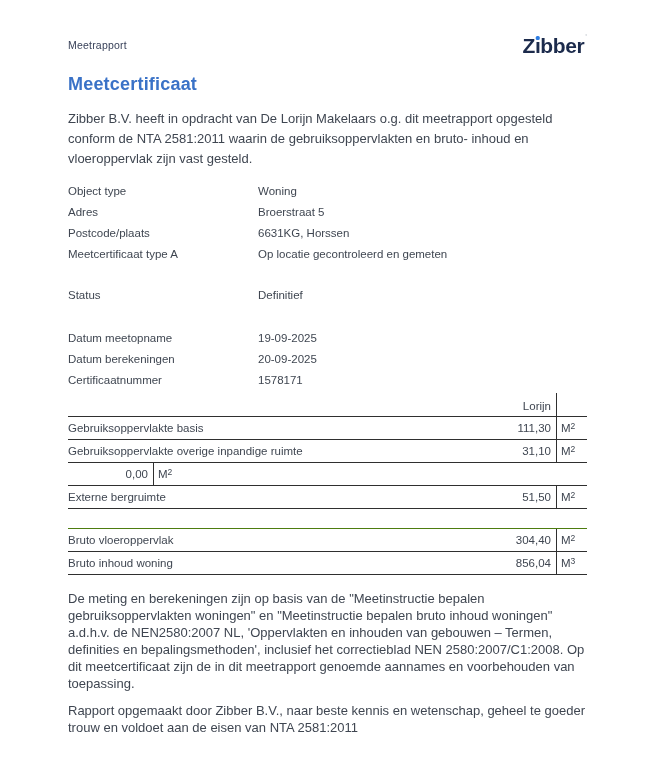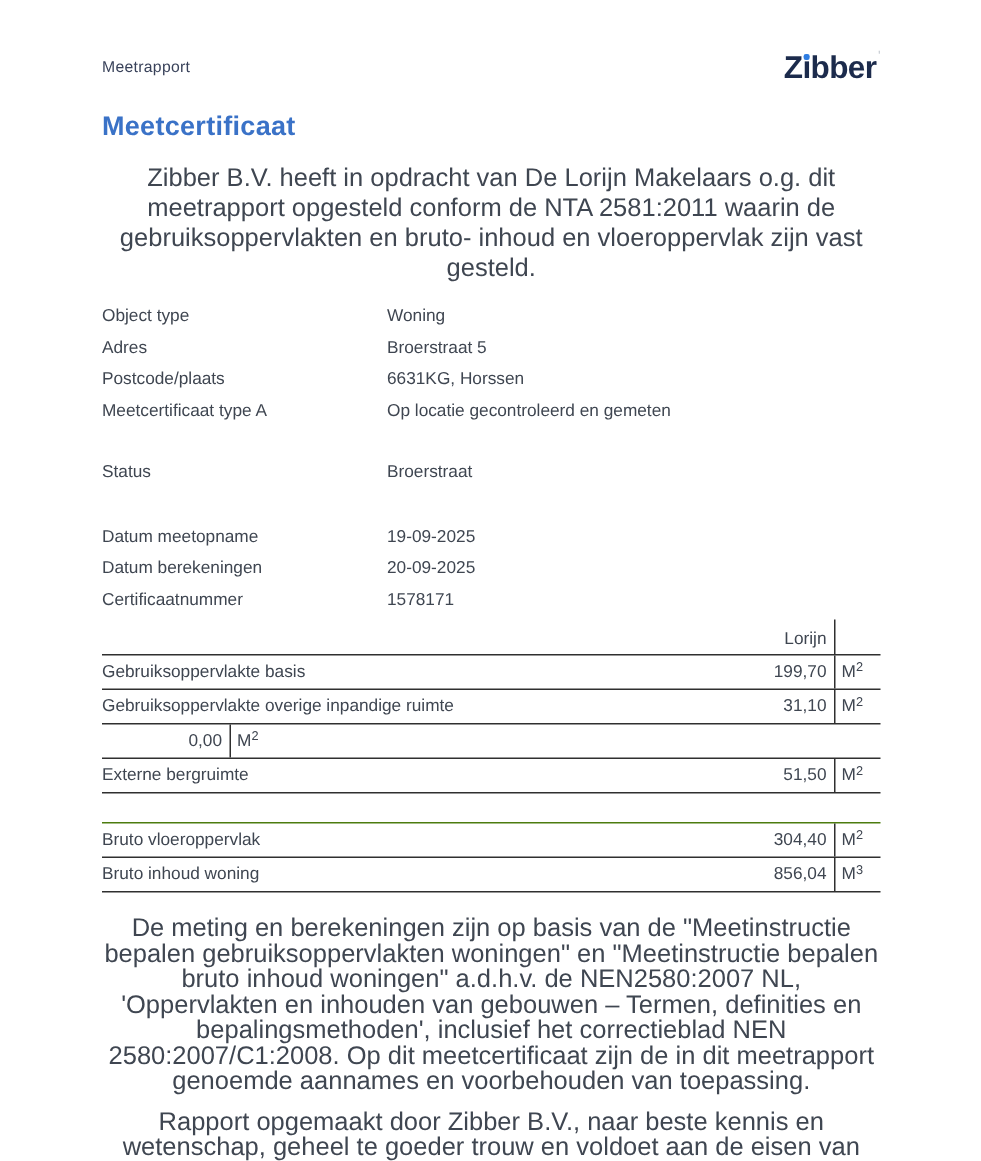--- a/index.html
+++ b/index.html
@@ -28,21 +28,21 @@
     position:absolute; top:1px; left:50%; transform:translateX(-50%);
     width:4.5px; height:4.5px; background:#2e7de2; border-radius:1.5px;
   }
   .logo-mark { font-size:9px; color:#c4c9d0; margin-left:1px; margin-top:-3px; }
   
   .title {
     margin-top:16px; font-size:18px; font-weight:700;
     color:#3a72c7; letter-spacing:0.2px;
   }
   
-  .para { font-size:17px; line-height:20px; color:#3f4651;text-align:center; }
+  .para { font-size:13px; line-height:20px; color:#3f4651; }
   .para.tight { line-height:17px; }
   .intro { margin-top:14px; }
   .method { margin-top:15px; }
   .closing { margin-top:10px; }
   
   .kv-block { margin-top:12px; }
   .krow { display:flex; line-height:21px; font-size:11.5px; }
   .klabel { width:190px; flex-shrink:0; }
   .kvalue { flex:1; }
   .status-block { margin-top:20px; }
@@ -98,21 +98,21 @@
     </div>
     <div class="krow">
       <span class="klabel">Meetcertificaat type A</span>
       <span class="kvalue">Op locatie gecontroleerd en gemeten</span>
     </div>
   </div>
 
   <div class="kv-block status-block">
     <div class="krow">
       <span class="klabel">Status</span>
-      <span class="kvalue">Broerstraat</span>
+      <span class="kvalue">Definitief</span>
     </div>
   </div>
 
   <div class="kv-block dates-block">
     <div class="krow">
       <span class="klabel">Datum meetopname</span>
       <span class="kvalue">19-09-2025</span>
     </div>
     <div class="krow">
       <span class="klabel">Datum berekeningen</span>
@@ -125,21 +125,21 @@
   </div>
 
   <div class="mtable table1">
     <div class="trow rule thead-row">
       <span class="tlabel"></span>
       <span class="tval">Lorijn</span>
       <span class="tunit"></span>
     </div>
     <div class="trow rule">
       <span class="tlabel">Gebruiksoppervlakte basis</span>
-      <span class="tval">199,70</span>
+      <span class="tval">111,30</span>
       <span class="tunit"><span>M</span><sup class="exp">2</sup></span>
     </div>
     <div class="trow rule">
       <span class="tlabel">Gebruiksoppervlakte overige inpandige ruimte</span>
       <span class="tval">31,10</span>
       <span class="tunit"><span>M</span><sup class="exp">2</sup></span>
     </div>
     <div class="trow rule">
       <span class="tval">0,00</span>
       <span class="tunit"><span>M</span><sup class="exp">2</sup></span>

